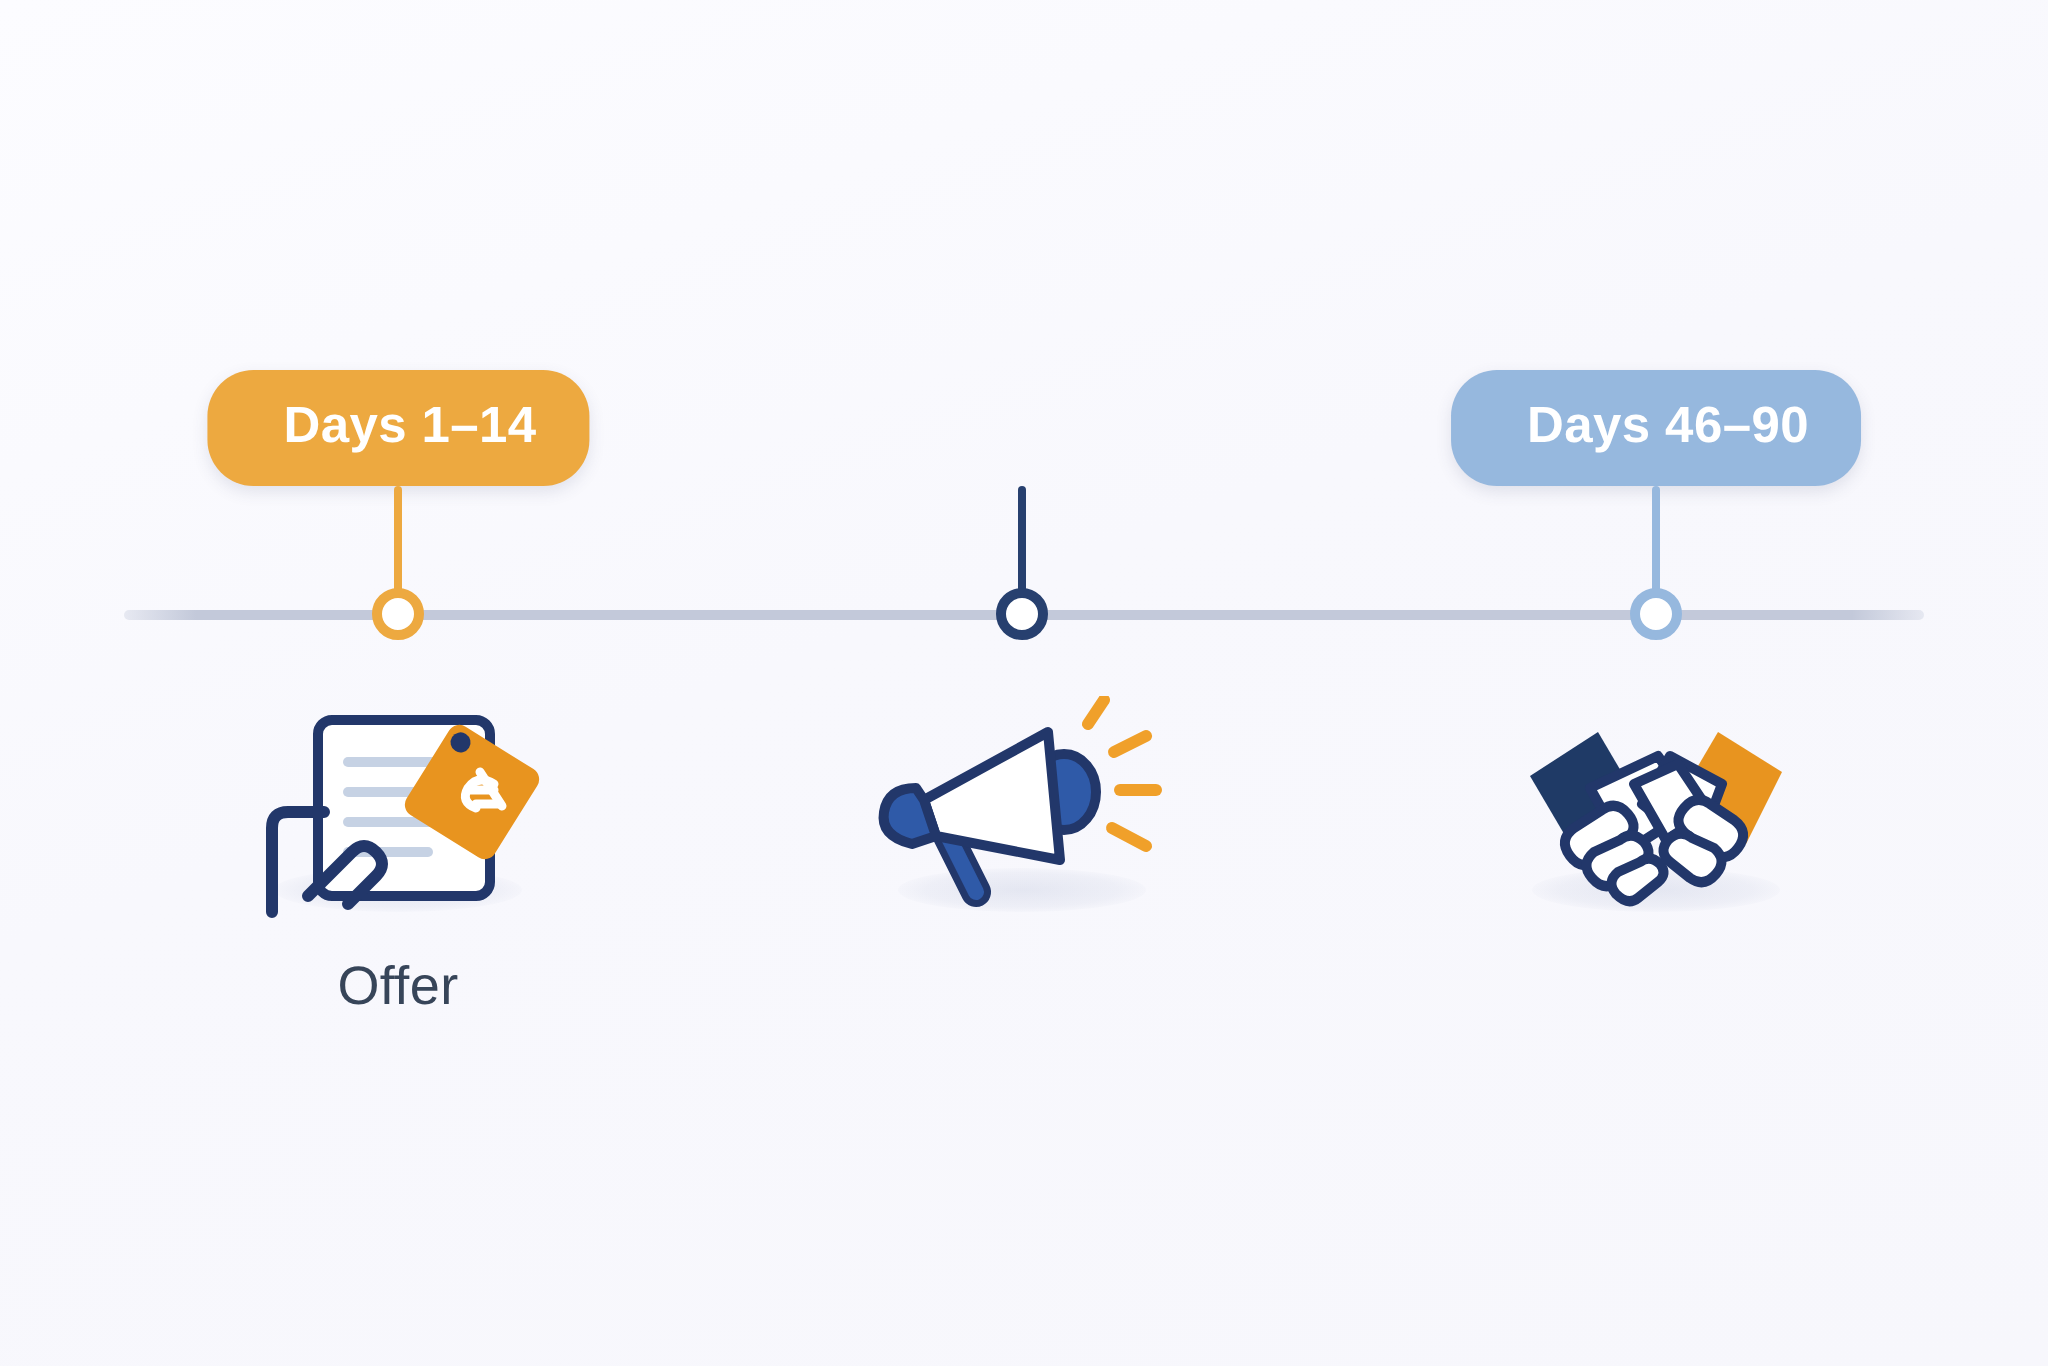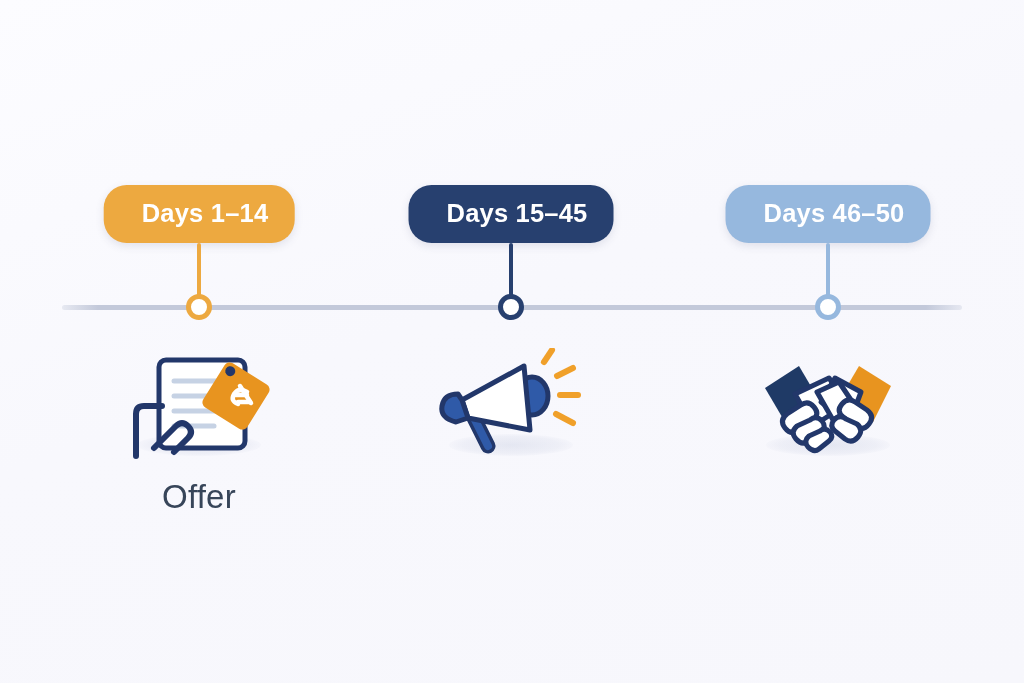--- a/index.html
+++ b/index.html
@@ -124,21 +124,21 @@
   }
 
   
   .caption {
     position: absolute;
     top: 478px;
     left: 0;
     width: 100%;
     text-align: center;
     color: #374559;
-    font-size: 33px;
+    font-size: 27px;
     font-weight: 400;
     letter-spacing: 0.2px;
   }
 </style>
 </head>
 <body>
 
 <div id="stage">
 
   <div class="axis-line"></div>
@@ -181,23 +181,20 @@
           <line x1="124" y1="54" x2="136" y2="54"></line>
         </g>
       </svg>
     </div>
 
     <div class="caption">Offer</div>
   </div>
 
   <div class="stage-col" style="left:361px;">
 
-    <div class="badge" style="background:#27406f;">
-      <span class="badge-label">Days 15–45</span>
-    </div>
 
     <div class="stem" style="background:#27406f;"></div>
 
     <div class="node" style="border-color:#27406f;"></div>
 
     <div class="icon-wrap">
       <div class="icon-shadow"></div>
       <svg width="170" height="112" viewBox="0 0 170 112">
 
         <ellipse cx="106" cy="48" rx="16" ry="19" fill="#2f5aa8" stroke="#22376a" stroke-width="5"></ellipse>
@@ -216,21 +213,21 @@
           <line x1="130" y1="66" x2="147" y2="75"></line>
         </g>
       </svg>
     </div>
 
   </div>
 
   <div class="stage-col" style="left:678px;">
 
     <div class="badge" style="background:#96b8de;">
-      <span class="badge-label">Days 46–50</span>
+      <span class="badge-label">Days 46–90</span>
     </div>
 
     <div class="stem" style="background:#96b8de;"></div>
 
     <div class="node" style="border-color:#96b8de;"></div>
 
     <div class="icon-wrap">
       <div class="icon-shadow"></div>
       <svg width="170" height="112" viewBox="0 0 170 112">
 

